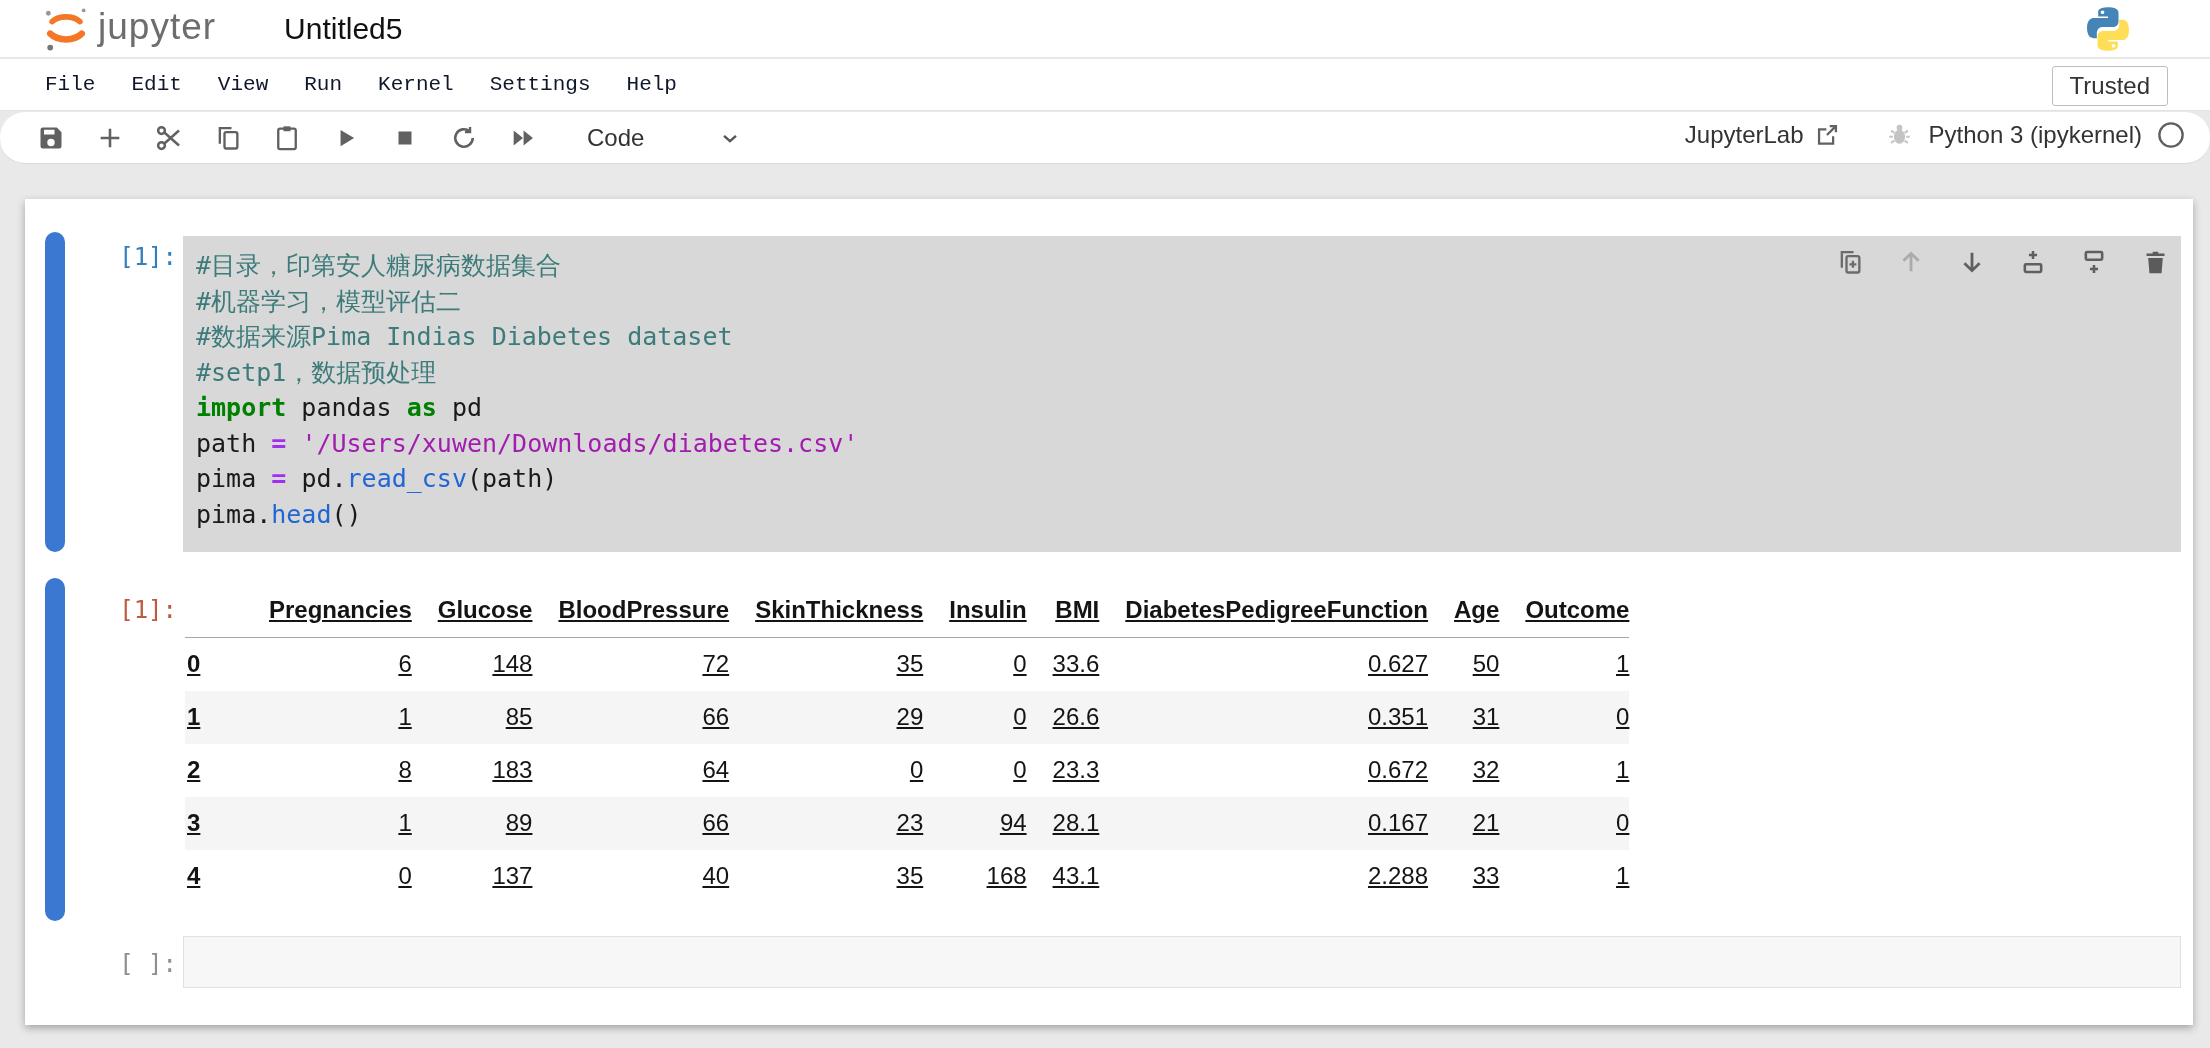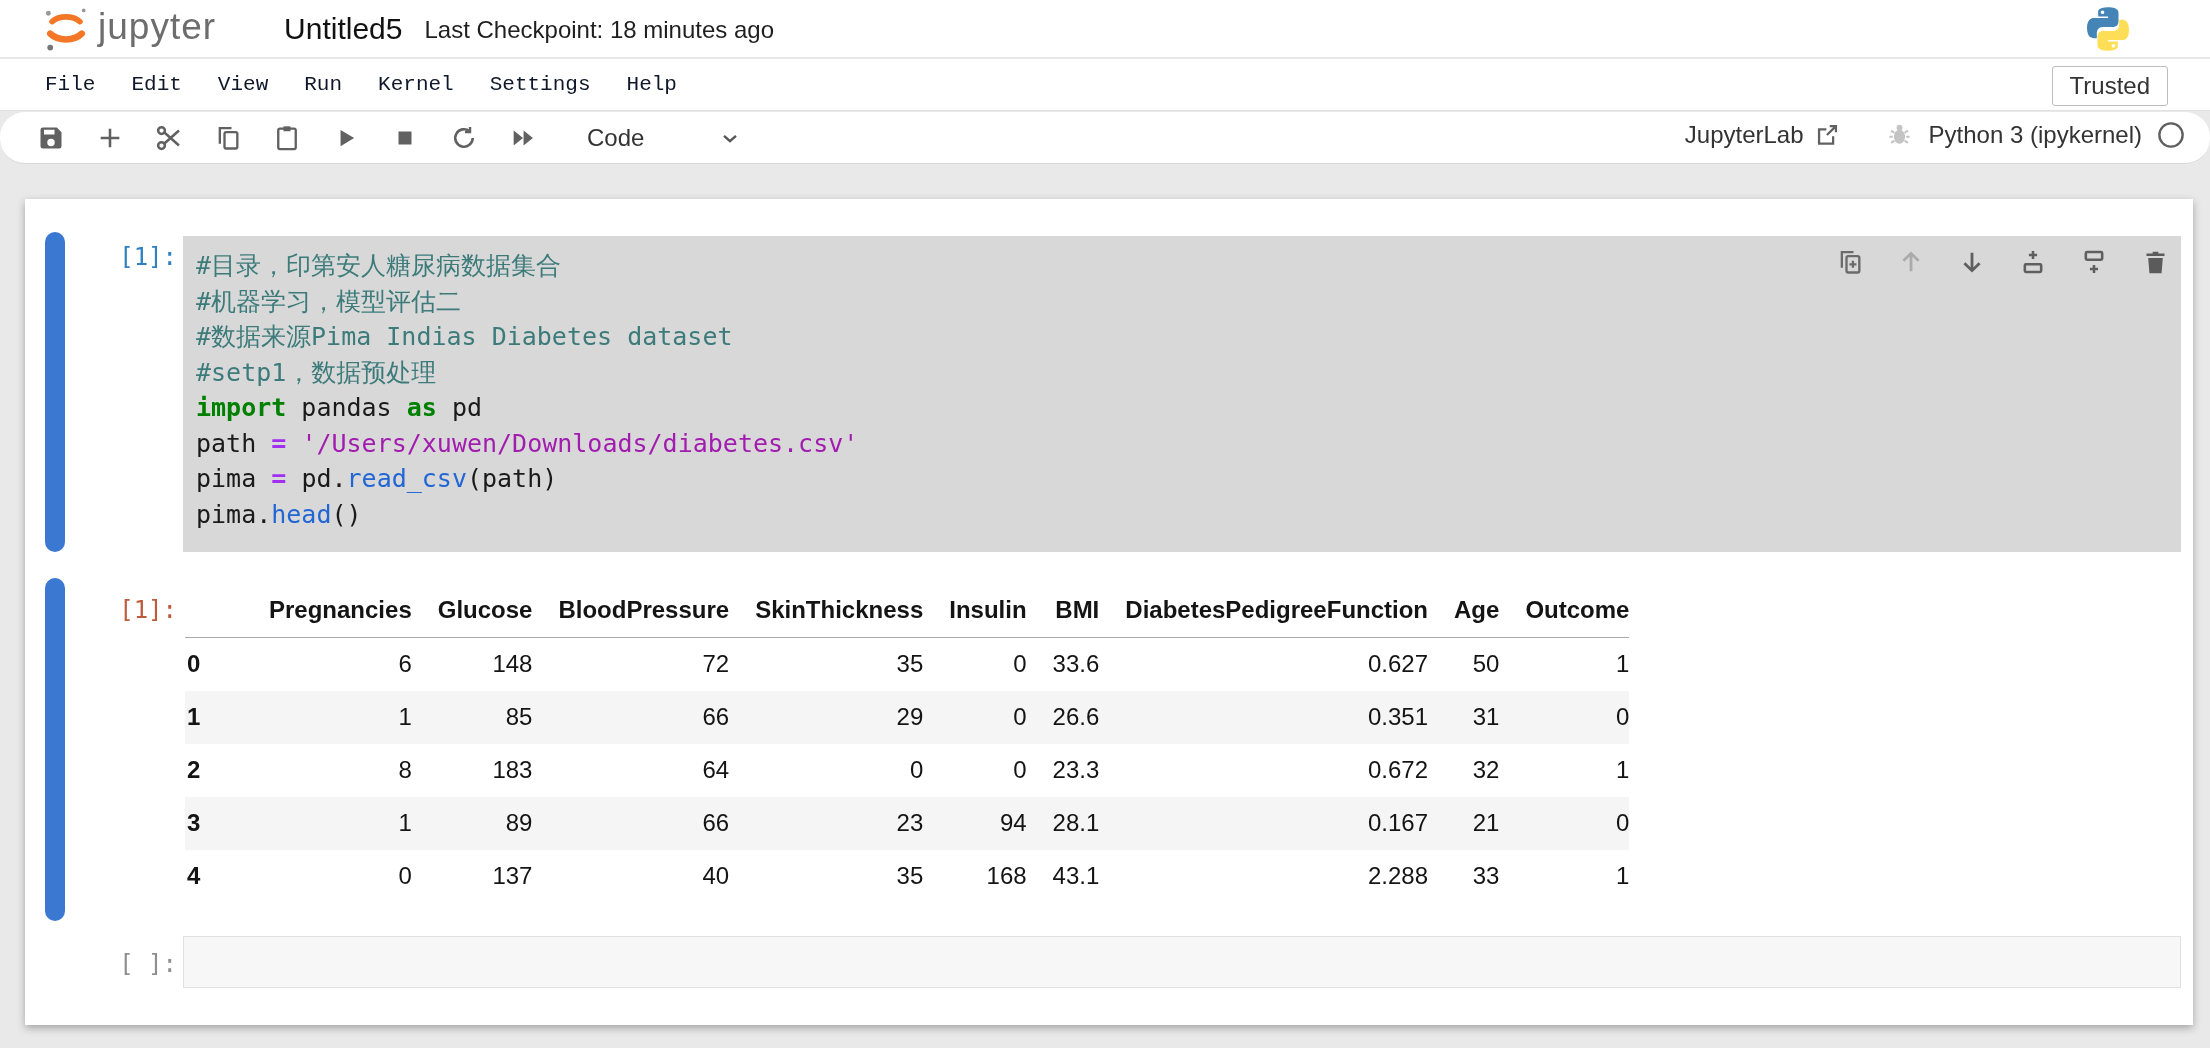--- a/index.html
+++ b/index.html
@@ -53,21 +53,21 @@
   .tok-comment{color:#3d7b7b;}
   .tok-keyword{color:#008000;font-weight:bold;}
   .tok-operator{color:#a22ff0;font-weight:bold;}
   .tok-string{color:#a21caf;}
   .tok-function{color:#2166d4;}
   .tok-plain{color:#1a1a1a;}
   .cell-toolbar{position:absolute;top:12px;right:12px;display:flex;align-items:center;gap:33px;}
   .ct-btn{width:28px;height:28px;display:flex;align-items:center;justify-content:center;}
   
   .output-area{position:absolute;left:158px;top:386px;width:1998px;}
-  table.dataframe{border-collapse:collapse;font-size:24px;color:#141414;margin-left:2px;}
+  table.dataframe{border-collapse:collapse;font-size:24px;color:#141414;margin-left:2px;text-decoration:underline;}
   table.dataframe th,table.dataframe td{padding:12px 0 13px 26px;text-align:right;
     white-space:nowrap;border:none;}
   table.dataframe thead th{font-weight:bold;border-bottom:1px solid #a8a8a8;
     padding-top:11px;padding-bottom:13px;}
   table.dataframe thead th.corner{padding-left:0;}
   table.dataframe tbody th{font-weight:bold;text-align:left;padding-left:2px;min-width:58px;}
   table.dataframe tbody tr.striped{background:#f5f5f5;}
   
   .empty-editor{position:absolute;left:158px;top:737px;width:1998px;height:52px;
     background:#f7f7f7;border:1px solid #e1e1e1;}
@@ -83,21 +83,20 @@
         <path d="M13 20 A 19 13 0 0 1 43 20" fill="none" stroke="#f37726" stroke-width="6" stroke-linecap="round"></path>
         <path d="M11 33 A 21 15 0 0 0 45 33" fill="none" stroke="#f37726" stroke-width="7" stroke-linecap="round"></path>
         <circle cx="9" cy="11" r="2.6" fill="#989898"></circle>
         <circle cx="47" cy="8" r="2.0" fill="#989898"></circle>
         <circle cx="11" cy="48" r="3.1" fill="#767677"></circle>
       </svg>
     </span>
     <span class="logo-word">jupyter</span>
   </div>
   <span class="nb-title">Untitled5</span>
-  <span class="nb-checkpoint">Last Checkpoint: 18 minutes ago</span>
   <span class="py-logo">
     <svg width="48" height="48" viewBox="0 0 64 64">
       <path fill="#4584b6" d="M31.9 3c-13.9 0-13 6-13 6v6.2h13.2v2H13.4S4 16.1 4 30.4s8.2 13.8 8.2 13.8h4.9v-6.6s-.3-8.2 8.1-8.2h13.1s7.7.1 7.7-7.4V10.4S47.3 3 31.9 3zm-7.2 4.2c1.3 0 2.4 1.1 2.4 2.4S26 12 24.7 12s-2.4-1.1-2.4-2.4 1.1-2.4 2.4-2.4z"></path>
       <path fill="#ffde57" d="M32.1 61c13.9 0 13-6 13-6v-6.2H31.9v-2h18.7S60 47.9 60 33.6s-8.2-13.8-8.2-13.8h-4.9v6.6s.3 8.2-8.1 8.2H25.7s-7.7-.1-7.7 7.4v11.6S17 61 32.1 61zm7.2-4.2c-1.3 0-2.4-1.1-2.4-2.4s1.1-2.4 2.4-2.4 2.4 1.1 2.4 2.4-1.1 2.4-2.4 2.4z"></path>
     </svg>
   </span>
 </div>
 
 <div class="menu-bar">
   <span class="menu-item">File</span>

